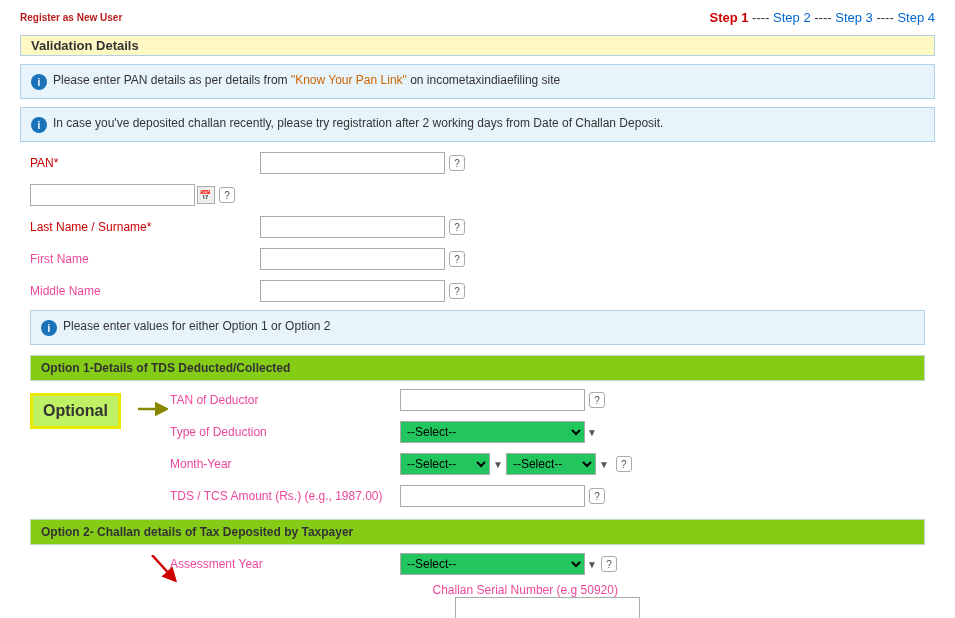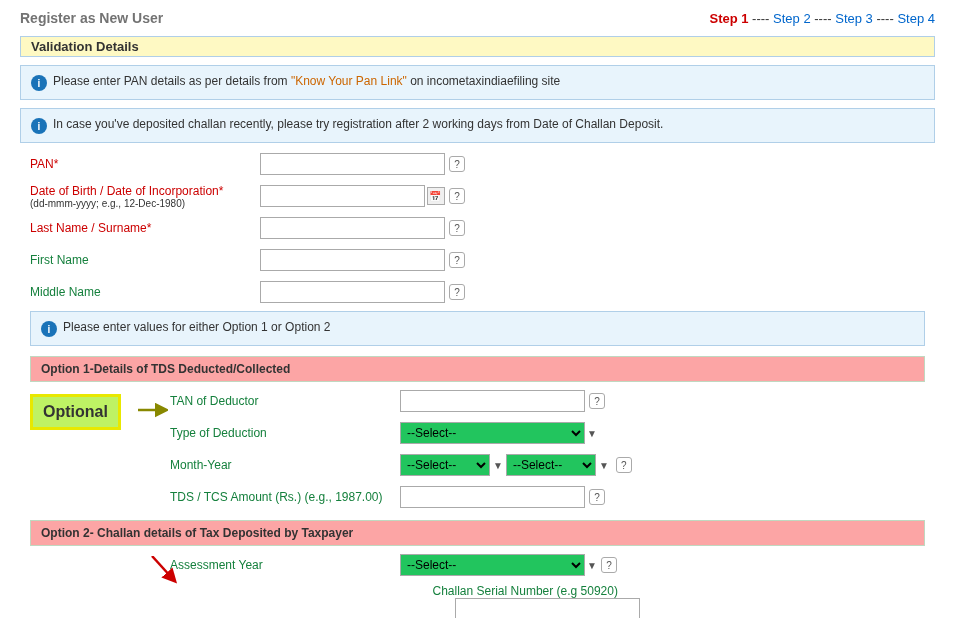--- a/index.html
+++ b/index.html
@@ -15,23 +15,23 @@
       background: #fff;
       padding: 10px 20px;
     }
     .header-row {
       display: flex;
       justify-content: space-between;
       align-items: center;
       margin-bottom: 10px;
     }
     .page-title {
-      font-size: 14px;
-      font-weight: bold;
-      color: #737373;
+      font-size: 10px;
+      font-weight: bold;
+      color: #b91c1c;
     }
     .steps-nav {
       font-size: 13px;
       color: #333;
     }
     .steps-nav .active-step {
       color: #cc0000;
       font-weight: bold;
     }
     .steps-nav .inactive-step {
@@ -83,21 +83,21 @@
       margin-bottom: 6px;
       min-height: 26px;
     }
     .form-label {
       width: 230px;
       color: #cc0000;
       font-size: 12px;
       flex-shrink: 0;
     }
     .form-label.black {
-      color: #15803d;
+      color: #ec4899;
     }
     .form-label small {
       display: block;
       font-size: 10px;
       color: #333;
     }
     .form-input {
       border: 1px solid #aaa;
       height: 22px;
       width: 185px;
@@ -124,21 +124,21 @@
       justify-content: center;
       width: 18px;
       height: 18px;
       border: 1px solid #aaa;
       background: #f0f0f0;
       cursor: pointer;
       margin-left: 2px;
       font-size: 10px;
     }
     .subsection-header {
-      background: #fca5a5;
+      background: #84cc16;
       padding: 5px 10px;
       font-weight: bold;
       font-size: 12px;
       margin: 10px 0 6px 0;
       border: 1px solid #c0d8c0;
     }
     .select-input {
       border: 1px solid #aaa;
       height: 22px;
       font-size: 12px;
@@ -215,24 +215,20 @@
 
   <div class="form-area">
 
     <div class="form-row">
       <div class="form-label">PAN*</div>
       <input type="text" class="form-input" value="" style="">
       <span class="help-icon">?</span>
     </div>
 
     <div class="form-row">
-      <div class="form-label">
-        <span>Date of Birth / Date of Incorporation*</span>
-        <small>(dd-mmm-yyyy; e.g., 12-Dec-1980)</small>
-      </div>
       <input type="text" class="form-input" value="" style="width: 165px;">
       <span class="calendar-icon">📅</span>
       <span class="help-icon">?</span>
     </div>
 
     <div class="form-row">
       <div class="form-label">Last Name / Surname*</div>
       <input type="text" class="form-input" value="" style="">
       <span class="help-icon">?</span>
     </div>

